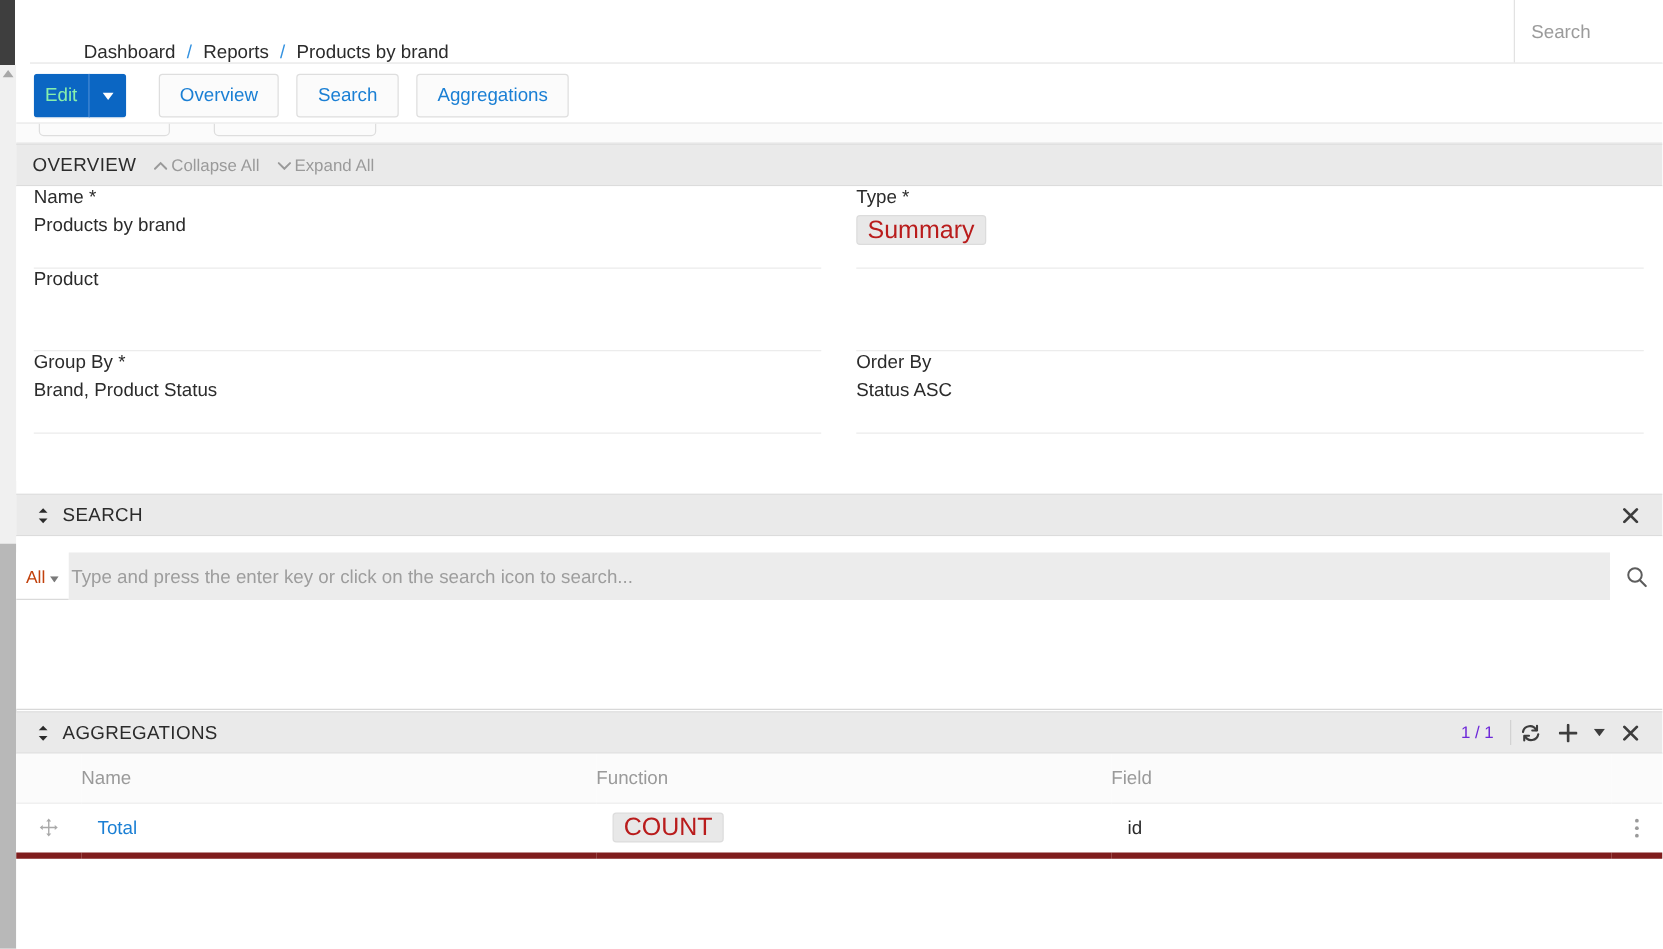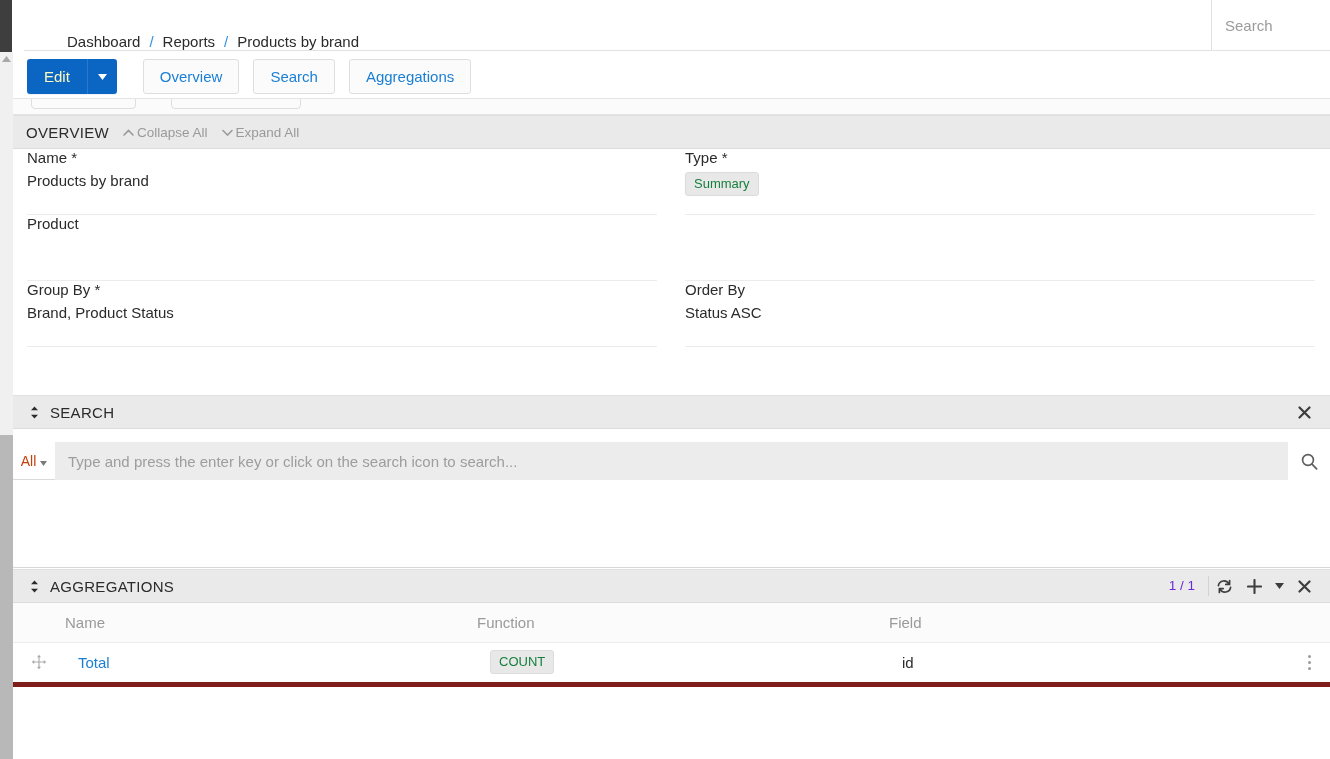--- a/index.html
+++ b/index.html
@@ -122,25 +122,25 @@
   }
   .btn-split {
     display: flex;
     align-items: stretch;
     border-radius: 3px;
     overflow: hidden;
     box-shadow: 0 1px 0 rgba(0,0,0,0.05);
   }
   .btn-primary {
     background: #0b66c3;
-    color: #fef9c3;
+    color: #86efac;
     border: 0;
     font-family: "Liberation Sans", sans-serif;
     font-size: 15px;
-    padding: 0 17px;
+    padding: 0 9px;
     height: 35px;
     line-height: 35px;
     cursor: pointer;
   }
   .btn-primary-caret {
     background: #0b66c3;
     border: 0;
     border-left: 1px solid #2a7ad0;
     width: 30px;
     height: 35px;
@@ -265,22 +265,22 @@
   .ov-value {
     font-size: 15px;
     color: #2b2b2b;
   }
   .pill {
     display: inline-block;
     background: #e8e8e8;
     border: 1px solid #dcdcdc;
     border-radius: 3px;
     padding: 2px 8px;
-    font-size: 13px;
-    color: #15803d;
+    font-size: 20px;
+    color: #b91c1c;
     line-height: 18px;
   }
 
   
   .search-body {
     position: absolute;
     left: 13px; top: 429px;
     width: 1317px; height: 139px;
     background: #ffffff;
     border-bottom: 1px solid #d8d8d8;
@@ -303,21 +303,20 @@
     color: #c2410c;
     cursor: pointer;
     border-bottom: 1px solid #dadada;
   }
   .scope .caret { margin-left: 4px; }
   .search-input-wrap {
     flex: 1;
     background: #ececec;
     display: flex;
     align-items: center;
-    padding-left: 11px;
   }
   .search-input-wrap input {
     border: 0; outline: 0;
     background: transparent;
     width: 100%;
     font-family: "Liberation Sans", sans-serif;
     font-size: 15px;
     color: #2b2b2b;
   }
   .search-input-wrap input::placeholder { color: #9d9d9d; }

